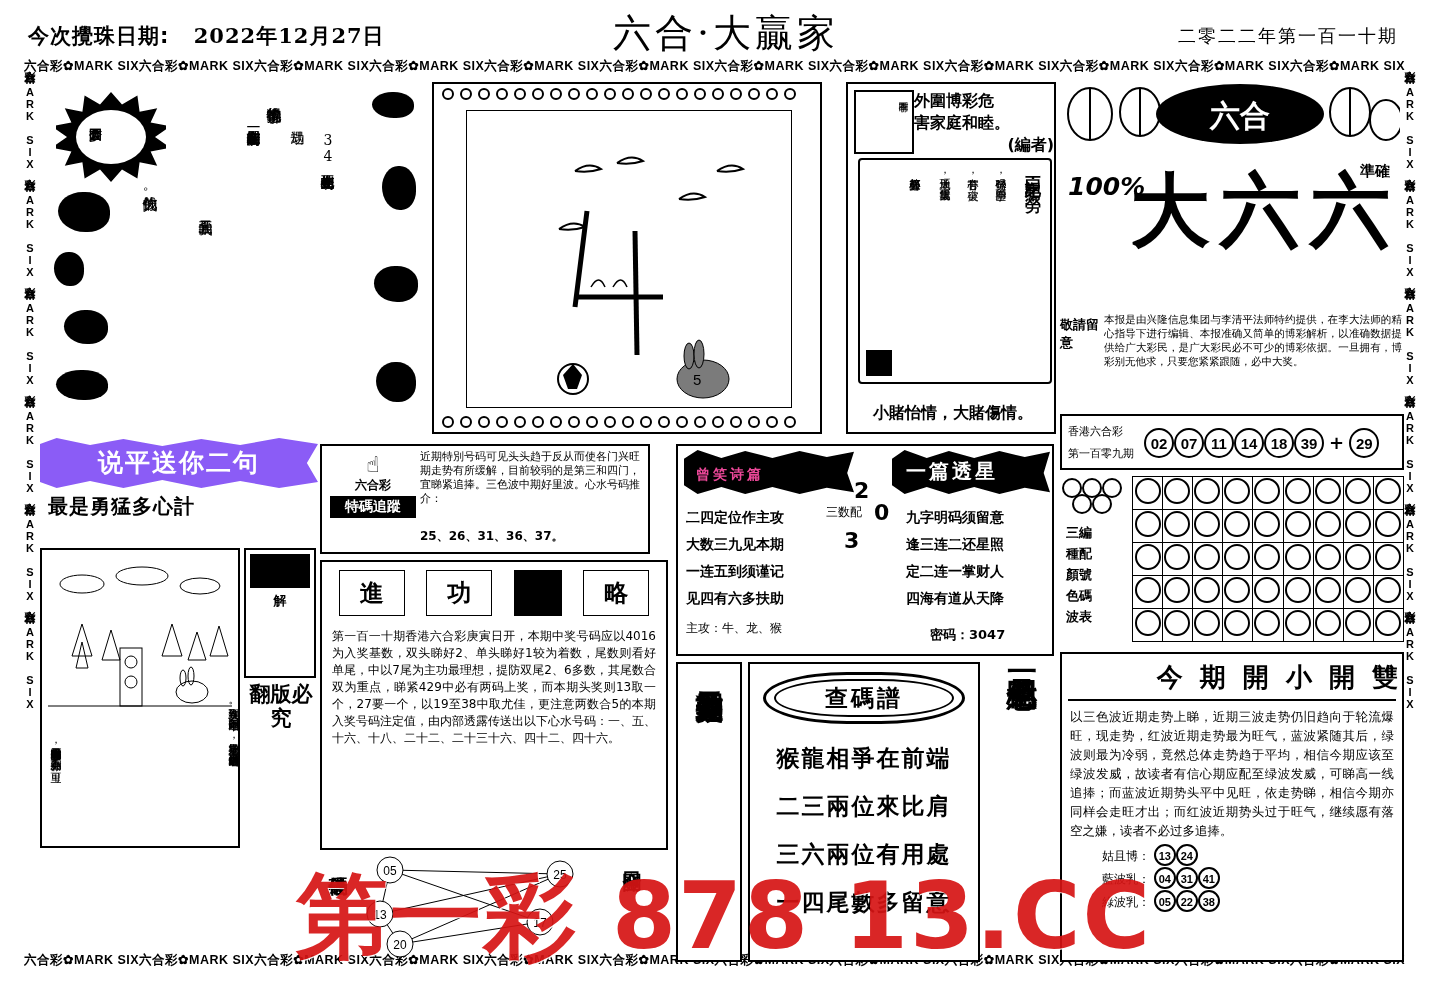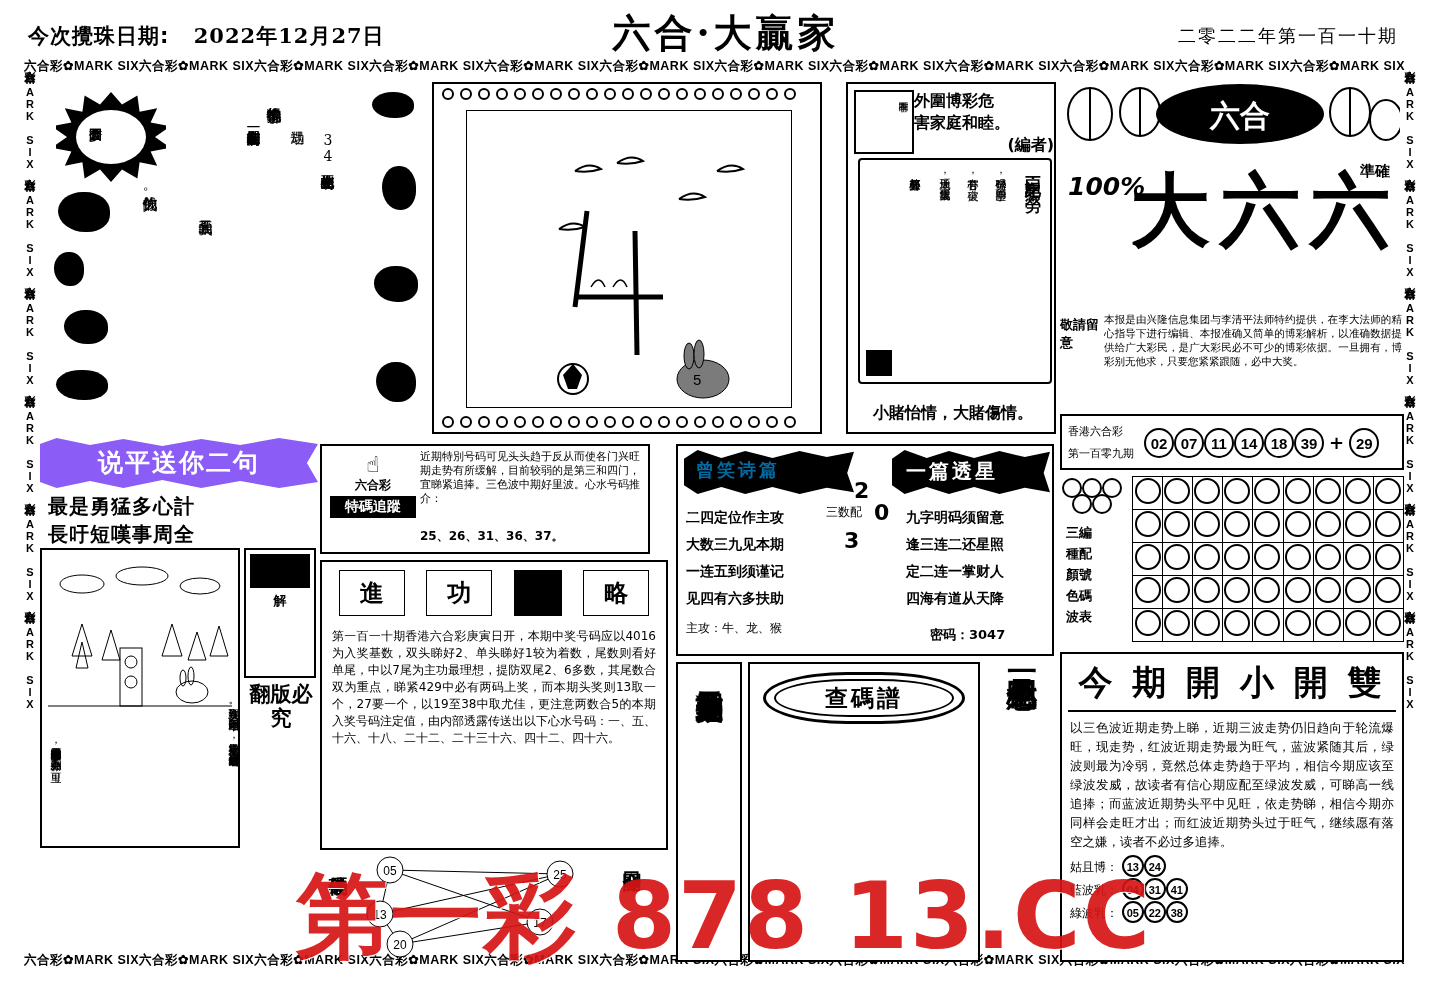--- a/index.html
+++ b/index.html
@@ -11,21 +11,21 @@
     overflow:hidden;
     position:relative;
   }
   .page{position:relative;width:1448px;height:989px;}
 
   
   .hdr{position:absolute;left:0;top:0;width:1448px;height:56px;}
   .hdr-left{position:absolute;left:28px;top:22px;font-size:21px;font-weight:bold;letter-spacing:1px;}
   .hdr-left .date{margin-left:16px;font-family:"DejaVu Serif","Liberation Serif",serif;}
   .hdr-title{position:absolute;left:536px;top:8px;width:380px;text-align:center;
-     font-size:38px;font-weight:bold;letter-spacing:4px;
+     font-size:38px;font-weight:normal;letter-spacing:4px;
      font-family:"DejaVu Serif","Liberation Serif",serif;}
   .hdr-right{position:absolute;right:50px;top:24px;font-size:18px;letter-spacing:2px;text-align:right;}
 
   
   .mark-strip{position:absolute;font-size:12.5px;font-weight:bold;white-space:nowrap;
       letter-spacing:0.5px;overflow:hidden;font-family:"Liberation Sans",sans-serif;}
   .mark-top{left:24px;top:58px;width:1400px;height:18px;}
   .mark-bot{left:24px;top:952px;width:1400px;height:18px;}
   .mark-side{width:20px;height:880px;top:62px;}
   .mark-left{left:24px;}
@@ -116,21 +116,20 @@
   <div class="vtext" style="position:absolute;left:244px;top:120px;height:300px;font-size:14px;">一个各音的布朗朋友在商店里购</div>
   <div class="vtext" style="position:absolute;left:288px;top:120px;height:180px;font-size:14px;">遇劫</div>
 
   <div style="position:absolute;left:40px;top:438px;width:278px;height:50px;background:#8b5cf6;
               clip-path:polygon(0 12%,6% 0,18% 14%,30% 2%,44% 16%,58% 2%,72% 14%,86% 0,100% 12%,96% 50%,100% 88%,86% 100%,72% 86%,58% 100%,44% 84%,30% 100%,18% 86%,6% 100%,0 88%);">
     <div style="color:#fff;font-size:25px;font-weight:bold;text-align:center;line-height:50px;letter-spacing:2px;">说平送你二句</div>
   </div>
   <div style="position:absolute;left:48px;top:492px;width:270px;font-size:20px;font-weight:bold;line-height:28px;
               font-family:'DejaVu Serif','Liberation Serif',serif;letter-spacing:1px;">
     <div>最是勇猛多心計</div>
-    <div>長吁短嘆事周全</div>
   </div>
 
   <div class="box" style="left:40px;top:548px;width:200px;height:300px;">
     <svg width="196" height="180" style="display:block;margin:6px auto 0;">
       <ellipse cx="40" cy="28" rx="22" ry="9" fill="none" stroke="#000"></ellipse>
       <ellipse cx="100" cy="20" rx="26" ry="9" fill="none" stroke="#000"></ellipse>
       <ellipse cx="158" cy="30" rx="20" ry="8" fill="none" stroke="#000"></ellipse>
       <g stroke="#000" fill="none">
         <path d="M30 100 l10 -32 l10 32 z"></path>
           <path d="M34 112 l6 -26 l6 26 z"></path>
@@ -274,21 +273,21 @@
       <text x="200" y="27" font-size="12" text-anchor="middle" font-family="Liberation Sans">25</text>
       <text x="180" y="75" font-size="12" text-anchor="middle" font-family="Liberation Sans">17</text>
     </svg>
     <div class="vt" style="position:absolute;left:300px;top:6px;font-size:19px;font-weight:bold;">金口開</div>
   </div>
 
   <div class="box" style="left:676px;top:444px;width:378px;height:212px;">
     <div style="position:absolute;left:0;top:0;width:378px;height:52px;">
       <div style="position:absolute;left:6px;top:4px;width:170px;height:44px;background:#000;
                   clip-path:polygon(0 20%,8% 0,22% 18%,36% 2%,52% 18%,68% 2%,84% 16%,100% 4%,96% 52%,100% 96%,84% 86%,68% 100%,52% 84%,36% 100%,22% 84%,8% 100%,0 80%);"></div>
-      <div style="position:absolute;left:18px;top:12px;color:#0369a1;font-size:18px;font-weight:bold;letter-spacing:3px;">曾笑诗篇</div>
+      <div style="position:absolute;left:18px;top:20px;color:#ec4899;font-size:14px;font-weight:bold;letter-spacing:3px;">曾笑诗篇</div>
       <div style="position:absolute;left:214px;top:4px;width:158px;height:44px;background:#000;
                   clip-path:polygon(0 20%,8% 0,22% 18%,36% 2%,52% 18%,68% 2%,84% 16%,100% 4%,96% 52%,100% 96%,84% 86%,68% 100%,52% 84%,36% 100%,22% 84%,8% 100%,0 80%);"></div>
       <div style="position:absolute;left:228px;top:12px;color:#fff;font-size:20px;font-weight:bold;letter-spacing:3px;">一篇透星</div>
     </div>
     <div style="position:absolute;left:176px;top:32px;font-size:22px;font-weight:bold;">2</div>
     <div style="position:absolute;left:148px;top:58px;font-size:12px;">三数配</div>
     <div style="position:absolute;left:196px;top:54px;font-size:22px;font-weight:bold;">0</div>
     <div style="position:absolute;left:166px;top:82px;font-size:22px;font-weight:bold;">3</div>
 
     <div style="position:absolute;left:8px;top:58px;width:140px;font-size:14px;line-height:27px;font-weight:bold;">
@@ -312,20 +311,27 @@
 
   <div class="box" style="left:676px;top:662px;width:66px;height:300px;">
     <div class="vt" style="font-size:28px;font-weight:bold;margin:8px auto;display:block;text-align:center;line-height:40px;">二四連動呈英豪</div>
   </div>
 
   <div class="box" style="left:748px;top:662px;width:232px;height:300px;">
     <div style="margin:8px auto 4px;width:196px;height:46px;border:3px solid #000;border-radius:50%/60%;
                 display:flex;align-items:center;justify-content:center;">
       <div style="border:2px solid #000;border-radius:50%/60%;width:176px;height:34px;display:flex;align-items:center;justify-content:center;
                   font-size:23px;font-weight:bold;letter-spacing:3px;">查碼譜</div>
+    </div>
+    <div style="padding:6px 8px;font-size:23px;font-weight:bold;line-height:48px;letter-spacing:2px;text-align:center;
+                font-family:'DejaVu Serif','Liberation Serif',serif;">
+      <div>猴龍相爭在前端</div>
+      <div>二三兩位來比肩</div>
+      <div>三六兩位有用處</div>
+      <div>一四尾數多留意</div>
     </div>
   </div>
 
   <div style="position:absolute;left:1000px;top:655px;width:60px;height:310px;">
     <div class="vt" style="font-size:30px;font-weight:bold;line-height:44px;text-align:center;">但見一七心意明</div>
   </div>
 
   <div class="box" style="left:846px;top:82px;width:210px;height:352px;">
     <div style="position:absolute;left:6px;top:6px;width:52px;height:56px;border:2px solid #000;font-size:10px;
                 writing-mode:vertical-rl;text-orientation:upright;padding:2px;">季有圖</div>
@@ -456,25 +462,25 @@
             <td><span class="circ"></span></td>
             <td><span class="circ"></span></td>
             <td><span class="circ"></span></td>
             <td><span class="circ"></span></td>
       </tr>
     </tbody>
       </table>
   </div>
 
   <div class="box" style="left:1060px;top:652px;width:344px;height:310px;">
-    <div style="font-size:34px;font-weight:bold;text-align:center;padding:6px 0 2px;letter-spacing:4px;
+    <div style="font-size:26px;font-weight:bold;text-align:right;padding:6px 0 2px;letter-spacing:4px;
                 font-family:'DejaVu Serif','Liberation Serif',serif;">今 期 開 小  開 雙</div>
     <div style="border-top:2px solid #000;margin:2px 6px;"></div>
     <div style="padding:4px 8px;font-size:12.5px;line-height:19px;text-align:justify;">以三色波近期走势上睇，近期三波走势仍旧趋向于轮流爆旺，现走势，红波近期走势最为旺气，蓝波紧随其后，绿波则最为冷弱，竟然总体走势趋于平均，相信今期应该至绿波发威，故读者有信心期应配至绿波发威，可睇高一线追捧；而蓝波近期势头平中见旺，依走势睇，相信今期亦同样会走旺才出；而红波近期势头过于旺气，继续愿有落空之嫌，读者不必过多追捧。</div>
-    <div style="padding:0 8px;font-size:12px;line-height:22px;">
+    <div style="padding:0 8px;font-size:12px;line-height:22px;margin-left:32px;">
       <div>
         <span>姑且博：</span>
         <span class="ball" style="width:22px;height:22px;line-height:20px;font-size:11px;">13</span><span class="ball" style="width:22px;height:22px;line-height:20px;font-size:11px;">24</span>
       </div>
       <div>
         <span>藍波乳：</span>
         <span class="ball" style="width:22px;height:22px;line-height:20px;font-size:11px;">04</span><span class="ball" style="width:22px;height:22px;line-height:20px;font-size:11px;">31</span><span class="ball" style="width:22px;height:22px;line-height:20px;font-size:11px;">41</span>
       </div>
       <div>
         <span>綠波乳：</span>

